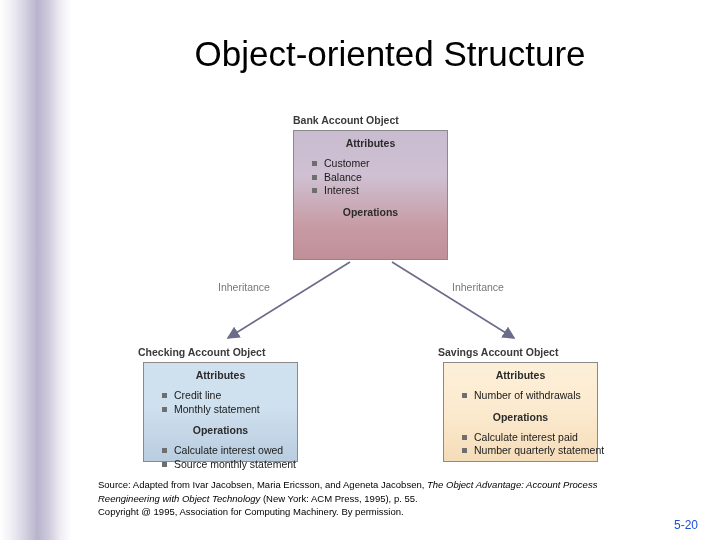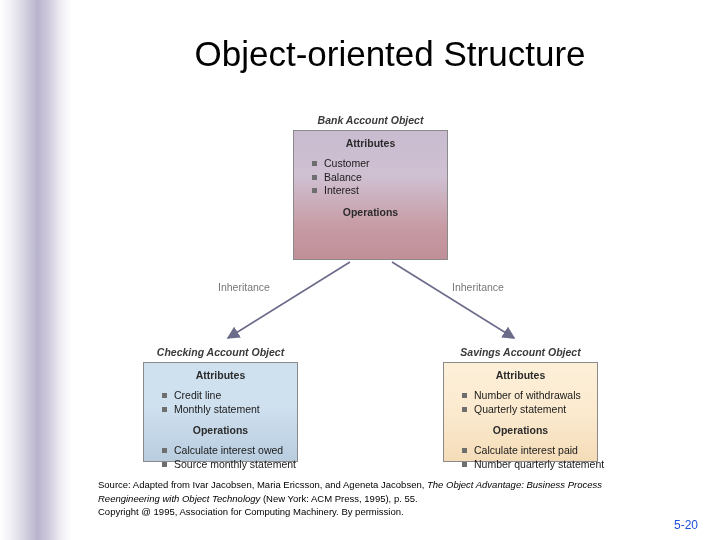--- a/index.html
+++ b/index.html
@@ -51,25 +51,24 @@
   .obj-box {
     position: absolute;
     box-sizing: border-box;
     border: 1px solid #8a8a8a;
     font-size: 10.5px;
     color: #1a1a1a;
     padding: 4px 0 4px 0;
   }
   .obj-title {
     position: absolute;
-    text-align: center;
+    text-align: left;
     font-size: 10.5px;
     font-weight: bold;
     color: #3a3a3a;
-    font-style: italic;
   }
   .sec-head {
     text-align: center;
     font-weight: bold;
     font-size: 10.5px;
     margin: 2px 0 2px 0;
     color: #2b2b2b;
   }
   ul.items {
     list-style: none;
@@ -203,30 +202,29 @@
       <li><span class="bullet"></span><span>Calculate interest owed</span></li>
       <li><span class="bullet"></span><span>Source monthly statement</span></li>
     </ul>
   </div>
 
   <div class="obj-title" id="savings-title">Savings Account Object</div>
   <div class="obj-box" id="savings-box">
     <div class="sec-head">Attributes</div>
     <ul class="items">
       <li><span class="bullet"></span><span>Number of withdrawals</span></li>
-      <li><span class="bullet"></span><span>Quarterly statement</span></li>
     </ul>
     <div class="sec-head">Operations</div>
     <ul class="items">
       <li><span class="bullet"></span><span>Calculate interest paid</span></li>
       <li><span class="bullet"></span><span>Number quarterly statement</span></li>
     </ul>
   </div>
 
   <div class="source">
-    <span>Source: Adapted from Ivar Jacobsen, Maria Ericsson, and Ageneta Jacobsen, </span><em>The Object Advantage: Business Process</em><br>
+    <span>Source: Adapted from Ivar Jacobsen, Maria Ericsson, and Ageneta Jacobsen, </span><em>The Object Advantage: Account Process</em><br>
     <em>Reengineering with Object Technology</em><span> (New York: ACM Press, 1995), p. 55.</span><br>
     <span>Copyright @ 1995, Association for Computing Machinery.  By permission.</span>
   </div>
 
   <div class="page-num">5-20</div>
 
 </div>
 
 </body></html>

